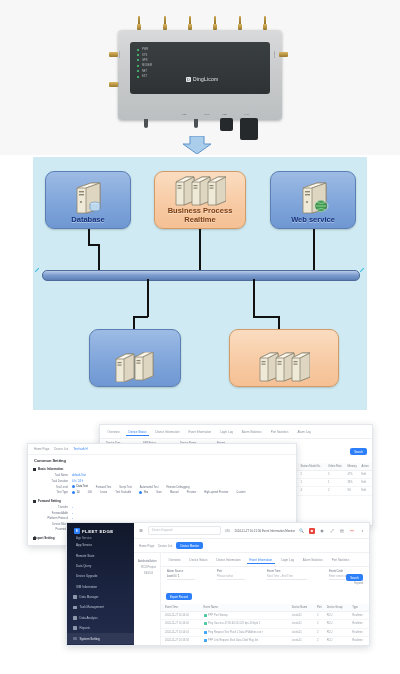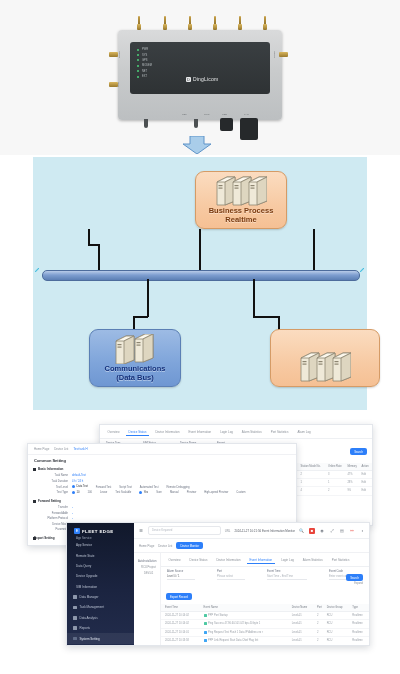--- a/index.html
+++ b/index.html
@@ -60,21 +60,21 @@
 
   
   .diagram{position:absolute;left:33px;top:157px;width:334px;height:253px;background:#cfeaf2;}
   .node{
     position:absolute;border-radius:9px;border:1px solid #7d93b5;
     display:flex;flex-direction:column;align-items:center;justify-content:flex-end;
     box-shadow:0 1px 2px rgba(0,0,0,.18);
     box-sizing:border-box;padding-bottom:4px;
   }
   .node.blue{background:linear-gradient(180deg,#9dbbe4 0%,#7ea4da 60%,#6f97d2 100%);border-color:#5b7fb5;}
-  .node.orange{background:linear-gradient(180deg,#fbdcc0 0%,#f7caa3 60%,#f5c094 100%);border-color:#d59b66;margin-left:41px;}
+  .node.orange{background:linear-gradient(180deg,#fbdcc0 0%,#f7caa3 60%,#f5c094 100%);border-color:#d59b66;}
   .node-lbl{
     font-size:7.5px;font-weight:bold;color:#14307a;text-align:center;line-height:9px;
     text-shadow:0 1px 0 rgba(255,255,255,.45);
   }
   .node.orange .node-lbl{color:#7a3c12;}
   .bus{
     position:absolute;left:9px;top:113px;width:316px;height:9px;
     background:linear-gradient(180deg,#b8cbe8 0%,#7e9ed0 45%,#5c7fb4 100%);
     border-radius:5px;border:1px solid #4d6c9c;
   }
@@ -242,20 +242,33 @@
       <div class="btm-lbl" style="left:126px;top:83px">LAN</div>
     </div>
 
     <svg class="down-arrow" viewBox="0 0 34 18">
       <polygon points="10,0 24,0 24,8 31,8 17,18 3,8 10,8" fill="#a9cdea" stroke="#5f93c8" stroke-width="1"></polygon>
     </svg>
   </div>
 
   <div class="diagram">
 
+    <div class="node blue" style="left:12px;top:14px;width:86px;height:58px">
+      <svg width="34" height="32" viewBox="0 0 34 32" style="margin-bottom:1px">
+        <polygon points="6,6 20,1 29,1 29,27 15,31 6,31" fill="#efe9d8" stroke="#8d8571" stroke-width=".8"></polygon>
+        <polygon points="6,6 20,1 29,1 15,6" fill="#fbf7ec" stroke="#8d8571" stroke-width=".8"></polygon>
+        <polygon points="15,6 29,1 29,27 15,31" fill="#ded6c0" stroke="#8d8571" stroke-width=".8"></polygon>
+        <rect x="8" y="9" width="5" height="1.4" fill="#8d8571"></rect>
+        <rect x="8" y="12" width="5" height="1.4" fill="#8d8571"></rect>
+        <circle cx="10" cy="20" r="1.1" fill="#8d8571"></circle>
+        <ellipse cx="24" cy="22" rx="5" ry="2" fill="#cfe4f2" stroke="#6f93b5" stroke-width=".7"></ellipse>
+        <path d="M19,22 L19,27 A5,2 0 0,0 29,27 L29,22" fill="#bcd8ee" stroke="#6f93b5" stroke-width=".7"></path>
+      </svg>
+      <div class="node-lbl">Database</div>
+    </div>
 
     <div class="node orange" style="left:121px;top:14px;width:92px;height:58px">
       <svg width="52" height="30" viewBox="0 0 52 30">
         <g>
           <polygon points="2,6 12,1 20,1 20,25 10,29 2,29" fill="#efe9d8" stroke="#8d8571" stroke-width=".8"></polygon>
           <polygon points="2,6 12,1 20,1 10,6" fill="#fbf7ec" stroke="#8d8571" stroke-width=".8"></polygon>
           <polygon points="10,6 20,1 20,25 10,29" fill="#ded6c0" stroke="#8d8571" stroke-width=".8"></polygon>
           <rect x="3.5" y="9" width="4" height="1.2" fill="#8d8571"></rect>
             <rect x="3.5" y="11.5" width="4" height="1.2" fill="#8d8571"></rect>
         </g>
@@ -273,20 +286,34 @@
           <rect x="3.5" y="9" width="4" height="1.2" fill="#8d8571"></rect>
             <rect x="3.5" y="11.5" width="4" height="1.2" fill="#8d8571"></rect>
         </g>
       </svg>
       <div class="node-lbl">
         <div>Business Process</div>
         <div>Realtime</div>
       </div>
     </div>
 
+    <div class="node blue" style="left:237px;top:14px;width:86px;height:58px">
+      <svg width="34" height="32" viewBox="0 0 34 32" style="margin-bottom:1px">
+        <polygon points="7,6 21,1 30,1 30,27 16,31 7,31" fill="#efe9d8" stroke="#8d8571" stroke-width=".8"></polygon>
+        <polygon points="7,6 21,1 30,1 16,6" fill="#fbf7ec" stroke="#8d8571" stroke-width=".8"></polygon>
+        <polygon points="16,6 30,1 30,27 16,31" fill="#ded6c0" stroke="#8d8571" stroke-width=".8"></polygon>
+        <rect x="9" y="9" width="5" height="1.4" fill="#8d8571"></rect>
+          <rect x="9" y="12" width="5" height="1.4" fill="#8d8571"></rect>
+        <circle cx="11" cy="20" r="1.1" fill="#8d8571"></circle>
+        <circle cx="25" cy="24" r="5.4" fill="#3f9b4d" stroke="#276b33" stroke-width=".7"></circle>
+        <path d="M19.6,24 h10.8 M25,18.6 a7,5.4 0 0,1 0,10.8 a7,5.4 0 0,1 0,-10.8" fill="none" stroke="#bfe9c6" stroke-width=".7"></path>
+        <path d="M21,20.5 q4,2 8,0 M21,27.5 q4,-2 8,0" fill="none" stroke="#bfe9c6" stroke-width=".6"></path>
+      </svg>
+      <div class="node-lbl">Web service</div>
+    </div>
 
     <div class="wire wv" style="left:55px;top:72px;height:16px"></div>
     <div class="wire wh" style="left:55px;top:87px;width:11px"></div>
     <div class="wire wv" style="left:65px;top:87px;height:27px"></div>
     <div class="wire wv" style="left:166px;top:72px;height:44px"></div>
     <div class="wire wv" style="left:280px;top:72px;height:44px"></div>
 
     <div class="bus"></div>
     <svg class="tick" style="left:2px;top:111px" viewBox="0 0 4 4">
         <path d="M0,4 L4,0" stroke="#49bfe0" stroke-width="1.2"></path>
@@ -313,24 +340,20 @@
             <rect x="3.5" y="12.5" width="4" height="1.2" fill="#8d8571"></rect>
         </g>
         <g transform="translate(19,-2)">
           <polygon points="2,7 12,2 20,2 20,26 10,30 2,30" fill="#efe9d8" stroke="#8d8571" stroke-width=".8"></polygon>
           <polygon points="2,7 12,2 20,2 10,7" fill="#fbf7ec" stroke="#8d8571" stroke-width=".8"></polygon>
           <polygon points="10,7 20,2 20,26 10,30" fill="#ded6c0" stroke="#8d8571" stroke-width=".8"></polygon>
           <rect x="3.5" y="10" width="4" height="1.2" fill="#8d8571"></rect>
             <rect x="3.5" y="12.5" width="4" height="1.2" fill="#8d8571"></rect>
         </g>
       </svg>
-      <div class="node-lbl">
-        <div>Communications</div>
-        <div>(Data Bus)</div>
-      </div>
     </div>
 
     <div class="node orange" style="left:196px;top:172px;width:110px;height:58px">
       <svg width="52" height="30" viewBox="0 0 52 30">
         <g>
           <polygon points="2,6 12,1 20,1 20,25 10,29 2,29" fill="#efe9d8" stroke="#8d8571" stroke-width=".8"></polygon>
           <polygon points="2,6 12,1 20,1 10,6" fill="#fbf7ec" stroke="#8d8571" stroke-width=".8"></polygon>
           <polygon points="10,6 20,1 20,25 10,29" fill="#ded6c0" stroke="#8d8571" stroke-width=".8"></polygon>
           <rect x="3.5" y="9" width="4" height="1.2" fill="#8d8571"></rect>
             <rect x="3.5" y="11.5" width="4" height="1.2" fill="#8d8571"></rect>

